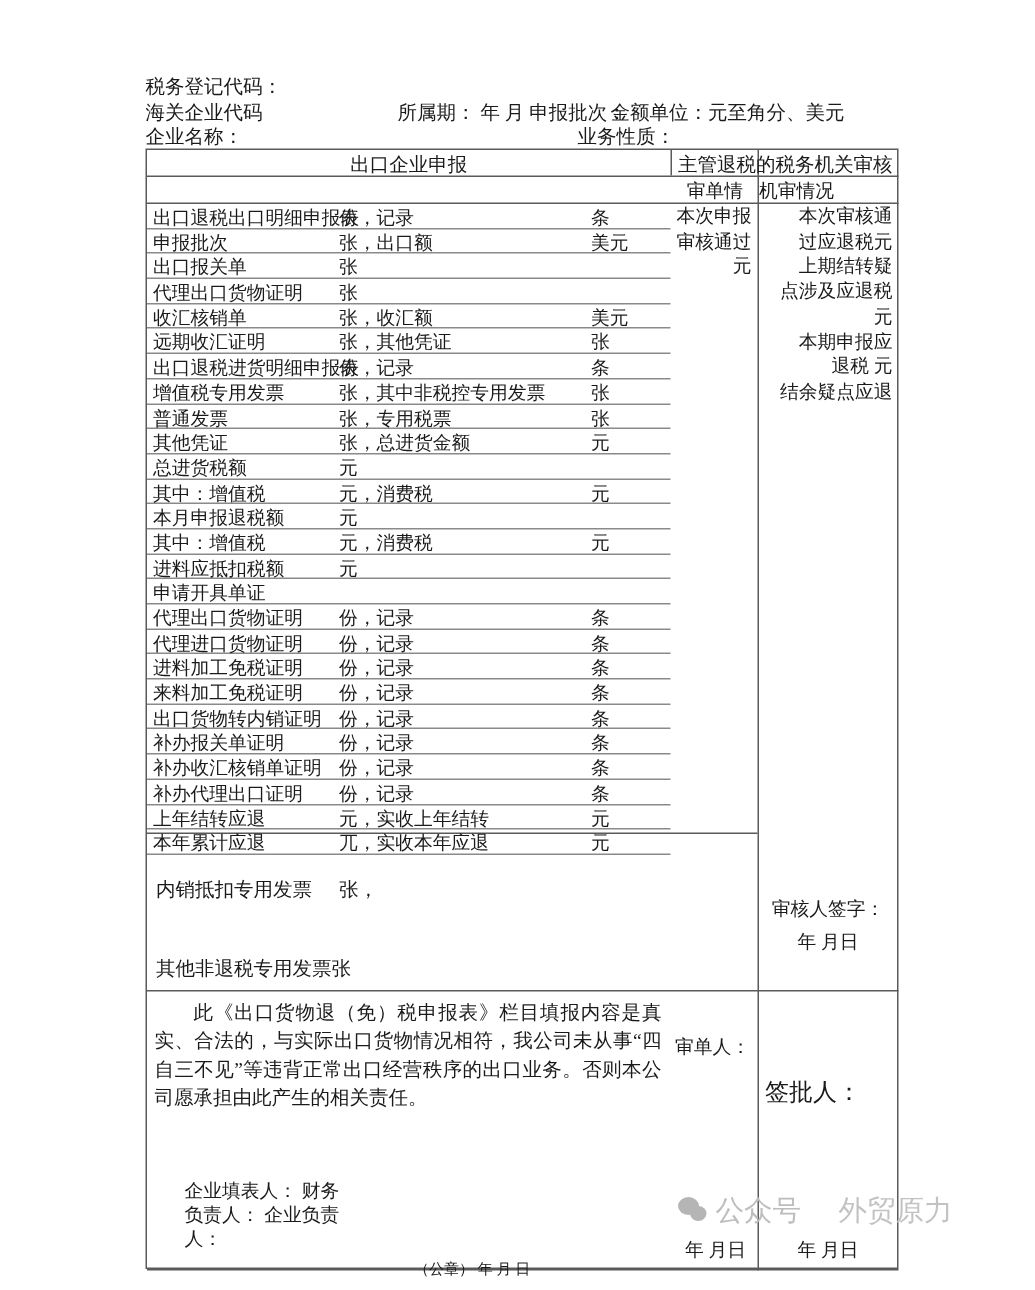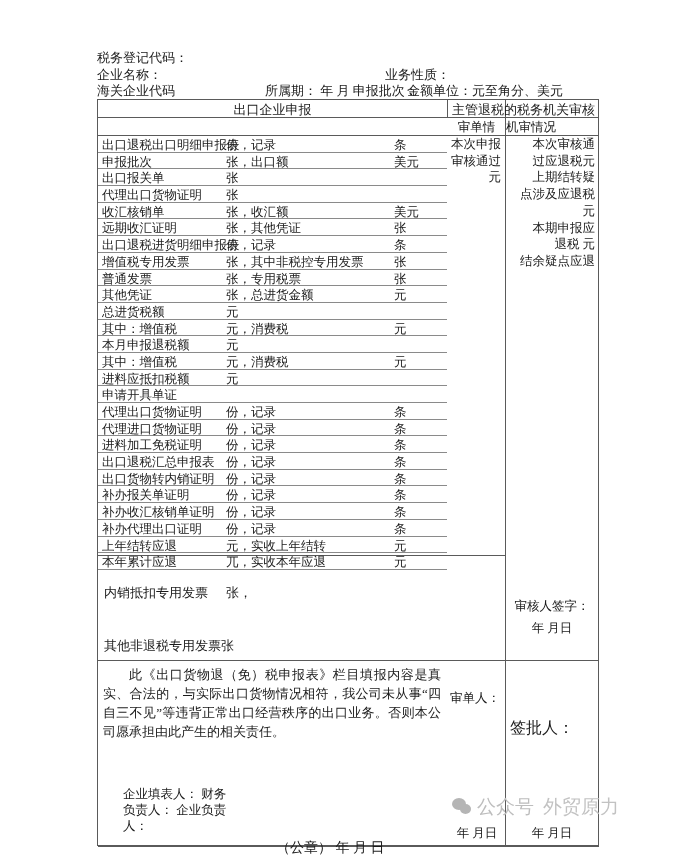--- a/index.html
+++ b/index.html
@@ -187,21 +187,21 @@
     left: 25px;
     top: 125px;
     width: 320px;
     font-size: 12.5px;
     line-height: 16px;
   }
   #seal-line {
     position: absolute;
     left: 178px;
     top: 178px;
-    font-size: 14px;
+    font-size: 10px;
     white-space: nowrap;
   }
 
   #reviewer-cell {
     position: absolute;
     left: 352px;
     top: 590px;
     width: 54px;
     font-size: 12.5px;
   }
@@ -254,40 +254,40 @@
   }
   #wm-icon::before, #wm-icon::after {
     content: "";
     position: absolute;
     border-radius: 50%;
     background: #b5b5b5;
   }
   #wm-icon::before { width: 14px; height: 12px; left: 0;  top: 0; }
   #wm-icon::after  { width: 11px; height: 10px; left: 8px; top: 6px; }
   #wm-text-1 { color: #bdbdbd; }
-  #wm-text-2 { color: #c2c2c2; margin-left: 4px; font-family: Liberation Mono, monospace; }
+  #wm-text-2 { color: #c2c2c2; margin-left: 20px; font-family: Liberation Mono, monospace; }
 </style>
 </head>
 <body>
 
 <div id="page">
 
 
   <div id="meta">
     <div class="meta-line">
       <span class="meta-a">税务登记代码：</span>
-    </div>
-    <div class="meta-line">
-      <span class="meta-a">企业名称：</span>
-      <span class="meta-b">业务性质：</span>
     </div>
     <div class="meta-line">
       <span class="meta-a">海关企业代码</span>
       <span class="meta-c">所属期：  年  月  申报批次：</span>
       <span class="meta-d">金额单位：元至角分、美元</span>
+    </div>
+    <div class="meta-line">
+      <span class="meta-a">企业名称：</span>
+      <span class="meta-b">业务性质：</span>
     </div>
   </div>
 
   <div id="tbl">
 
     <div class="vrule" id="vrule-1"></div>
     <div class="vrule" id="vrule-2"></div>
 
     <div class="hrule" style="top:17px;  width:501px;"></div>
     <div class="hrule" style="top:35px;  width:501px;"></div>
@@ -391,21 +391,21 @@
           <span class="c-label">代理进口货物证明</span>
           <span class="c-mid">份，记录</span>
           <span class="c-unit">条</span>
         </div>
       <div class="row">
           <span class="c-label">进料加工免税证明</span>
           <span class="c-mid">份，记录</span>
           <span class="c-unit">条</span>
         </div>
       <div class="row">
-          <span class="c-label">出口退税汇总申报表</span>
+          <span class="c-label">来料加工免税证明</span>
           <span class="c-mid">份，记录</span>
           <span class="c-unit">条</span>
         </div>
       <div class="row">
           <span class="c-label">出口货物转内销证明</span>
           <span class="c-mid">份，记录</span>
           <span class="c-unit">条</span>
         </div>
       <div class="row">
           <span class="c-label">补办报关单证明</span>

